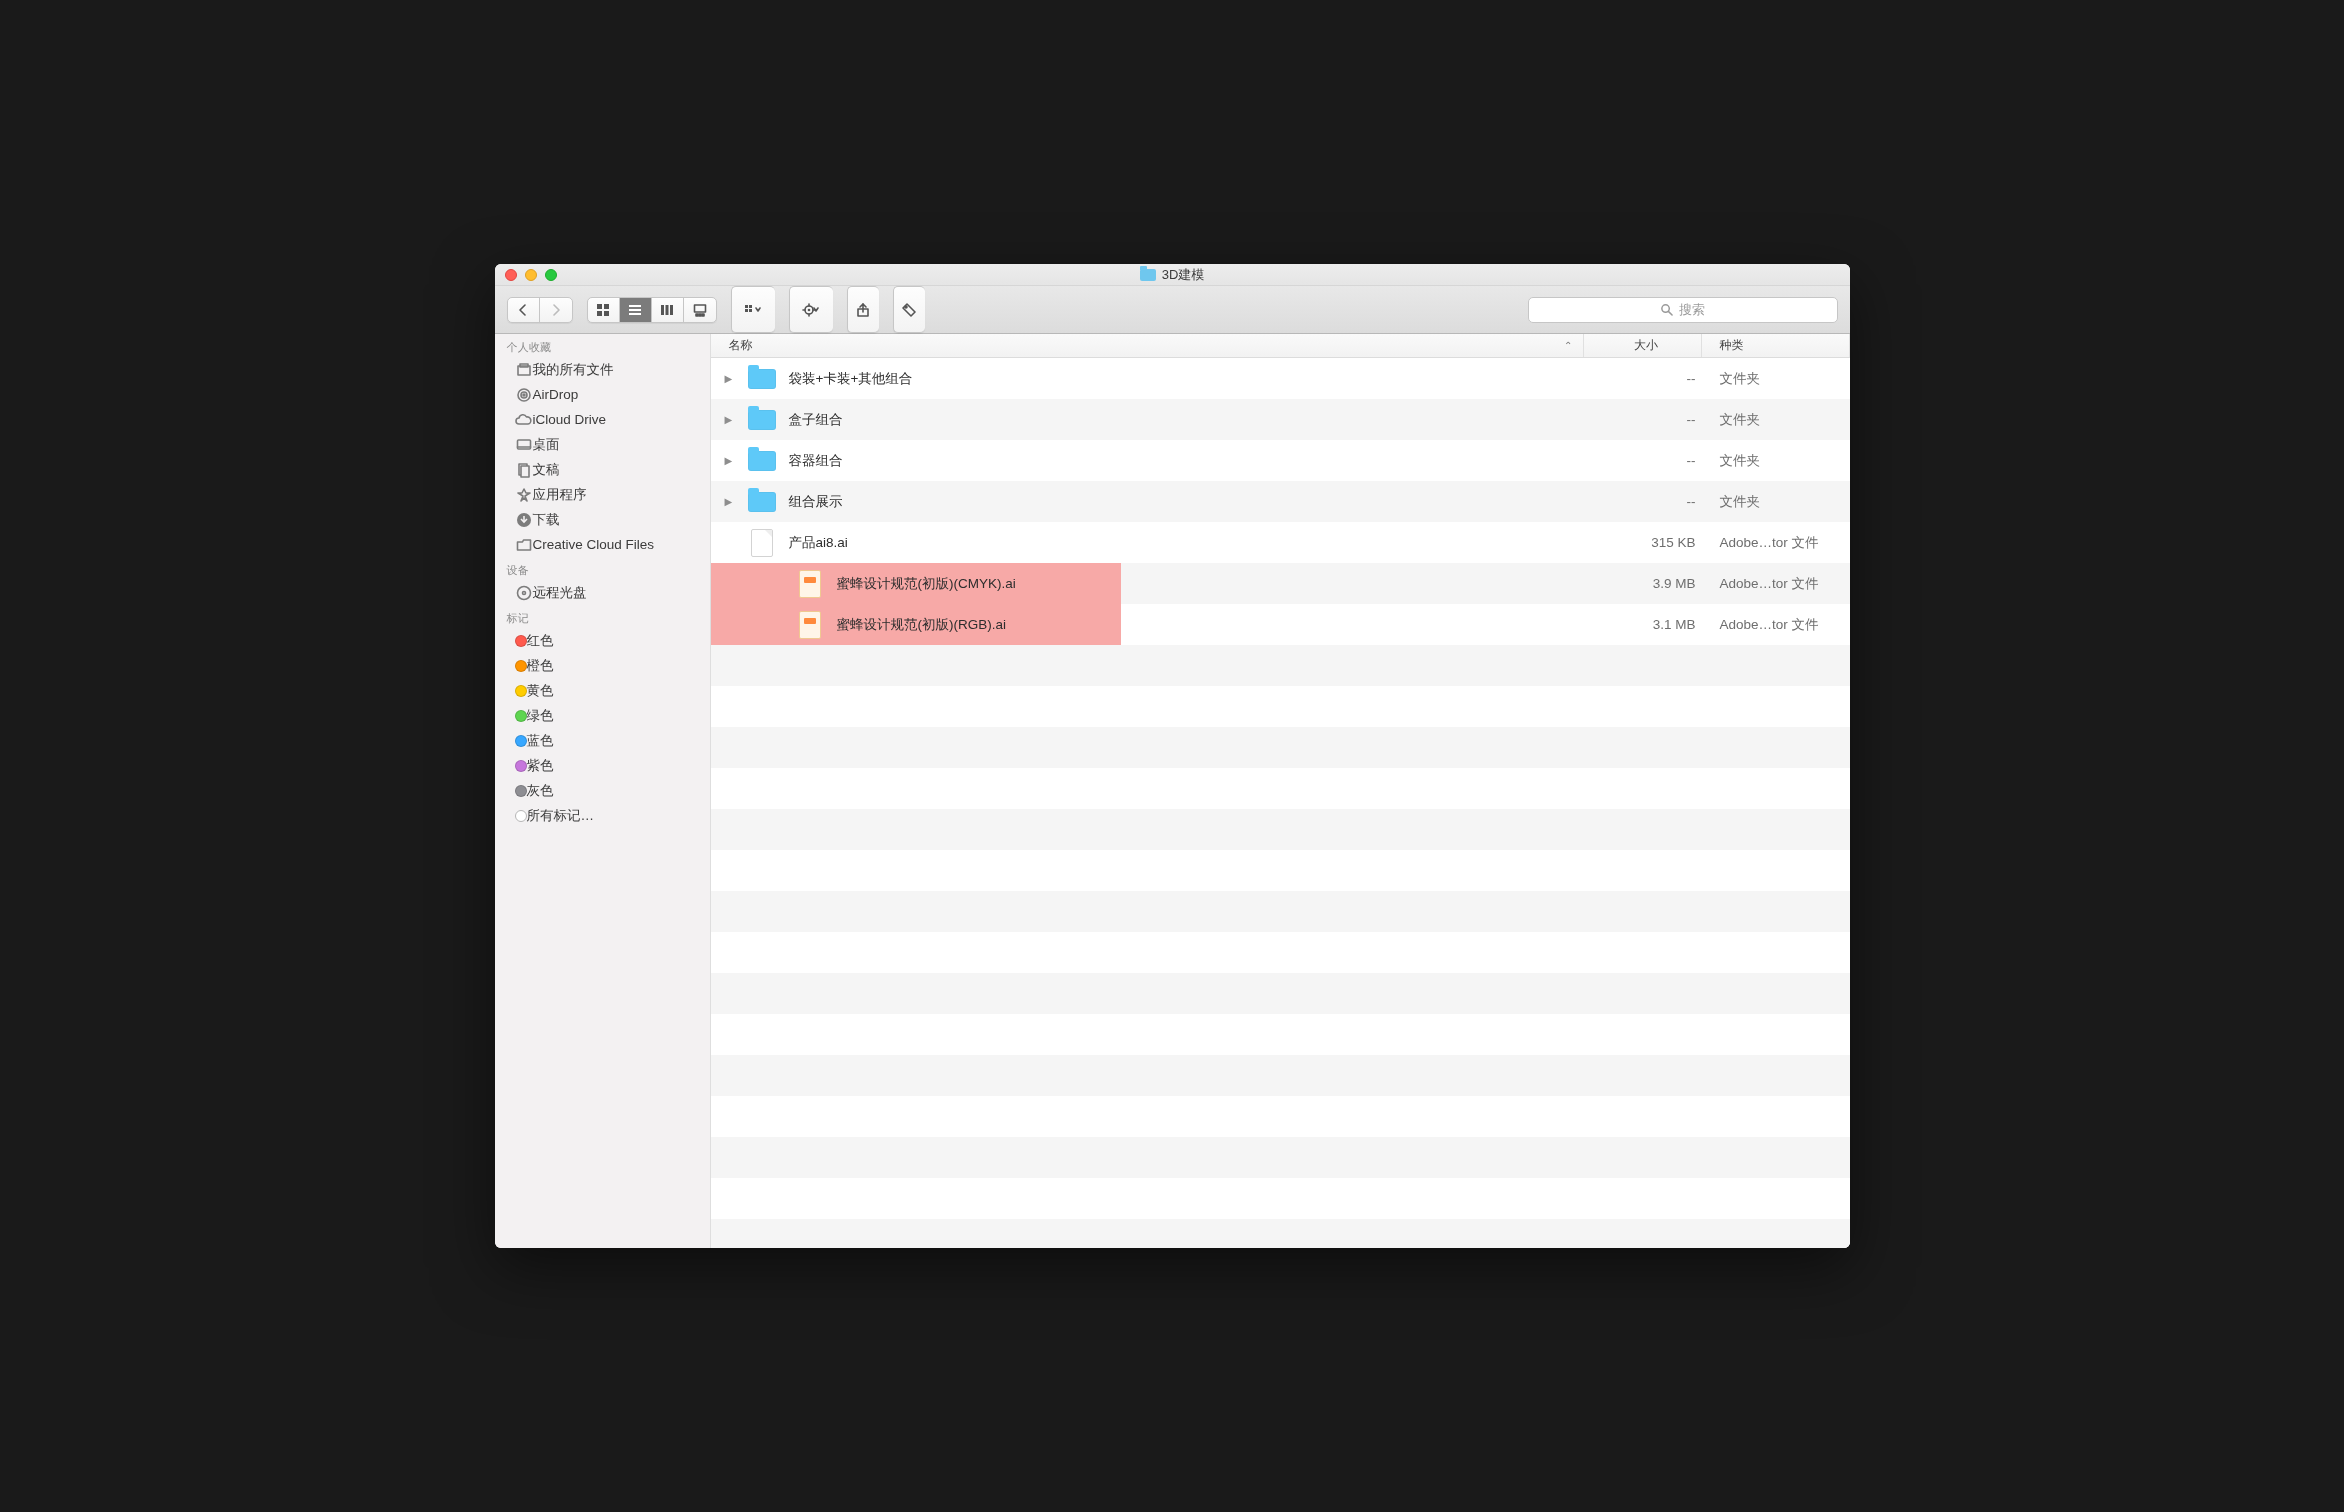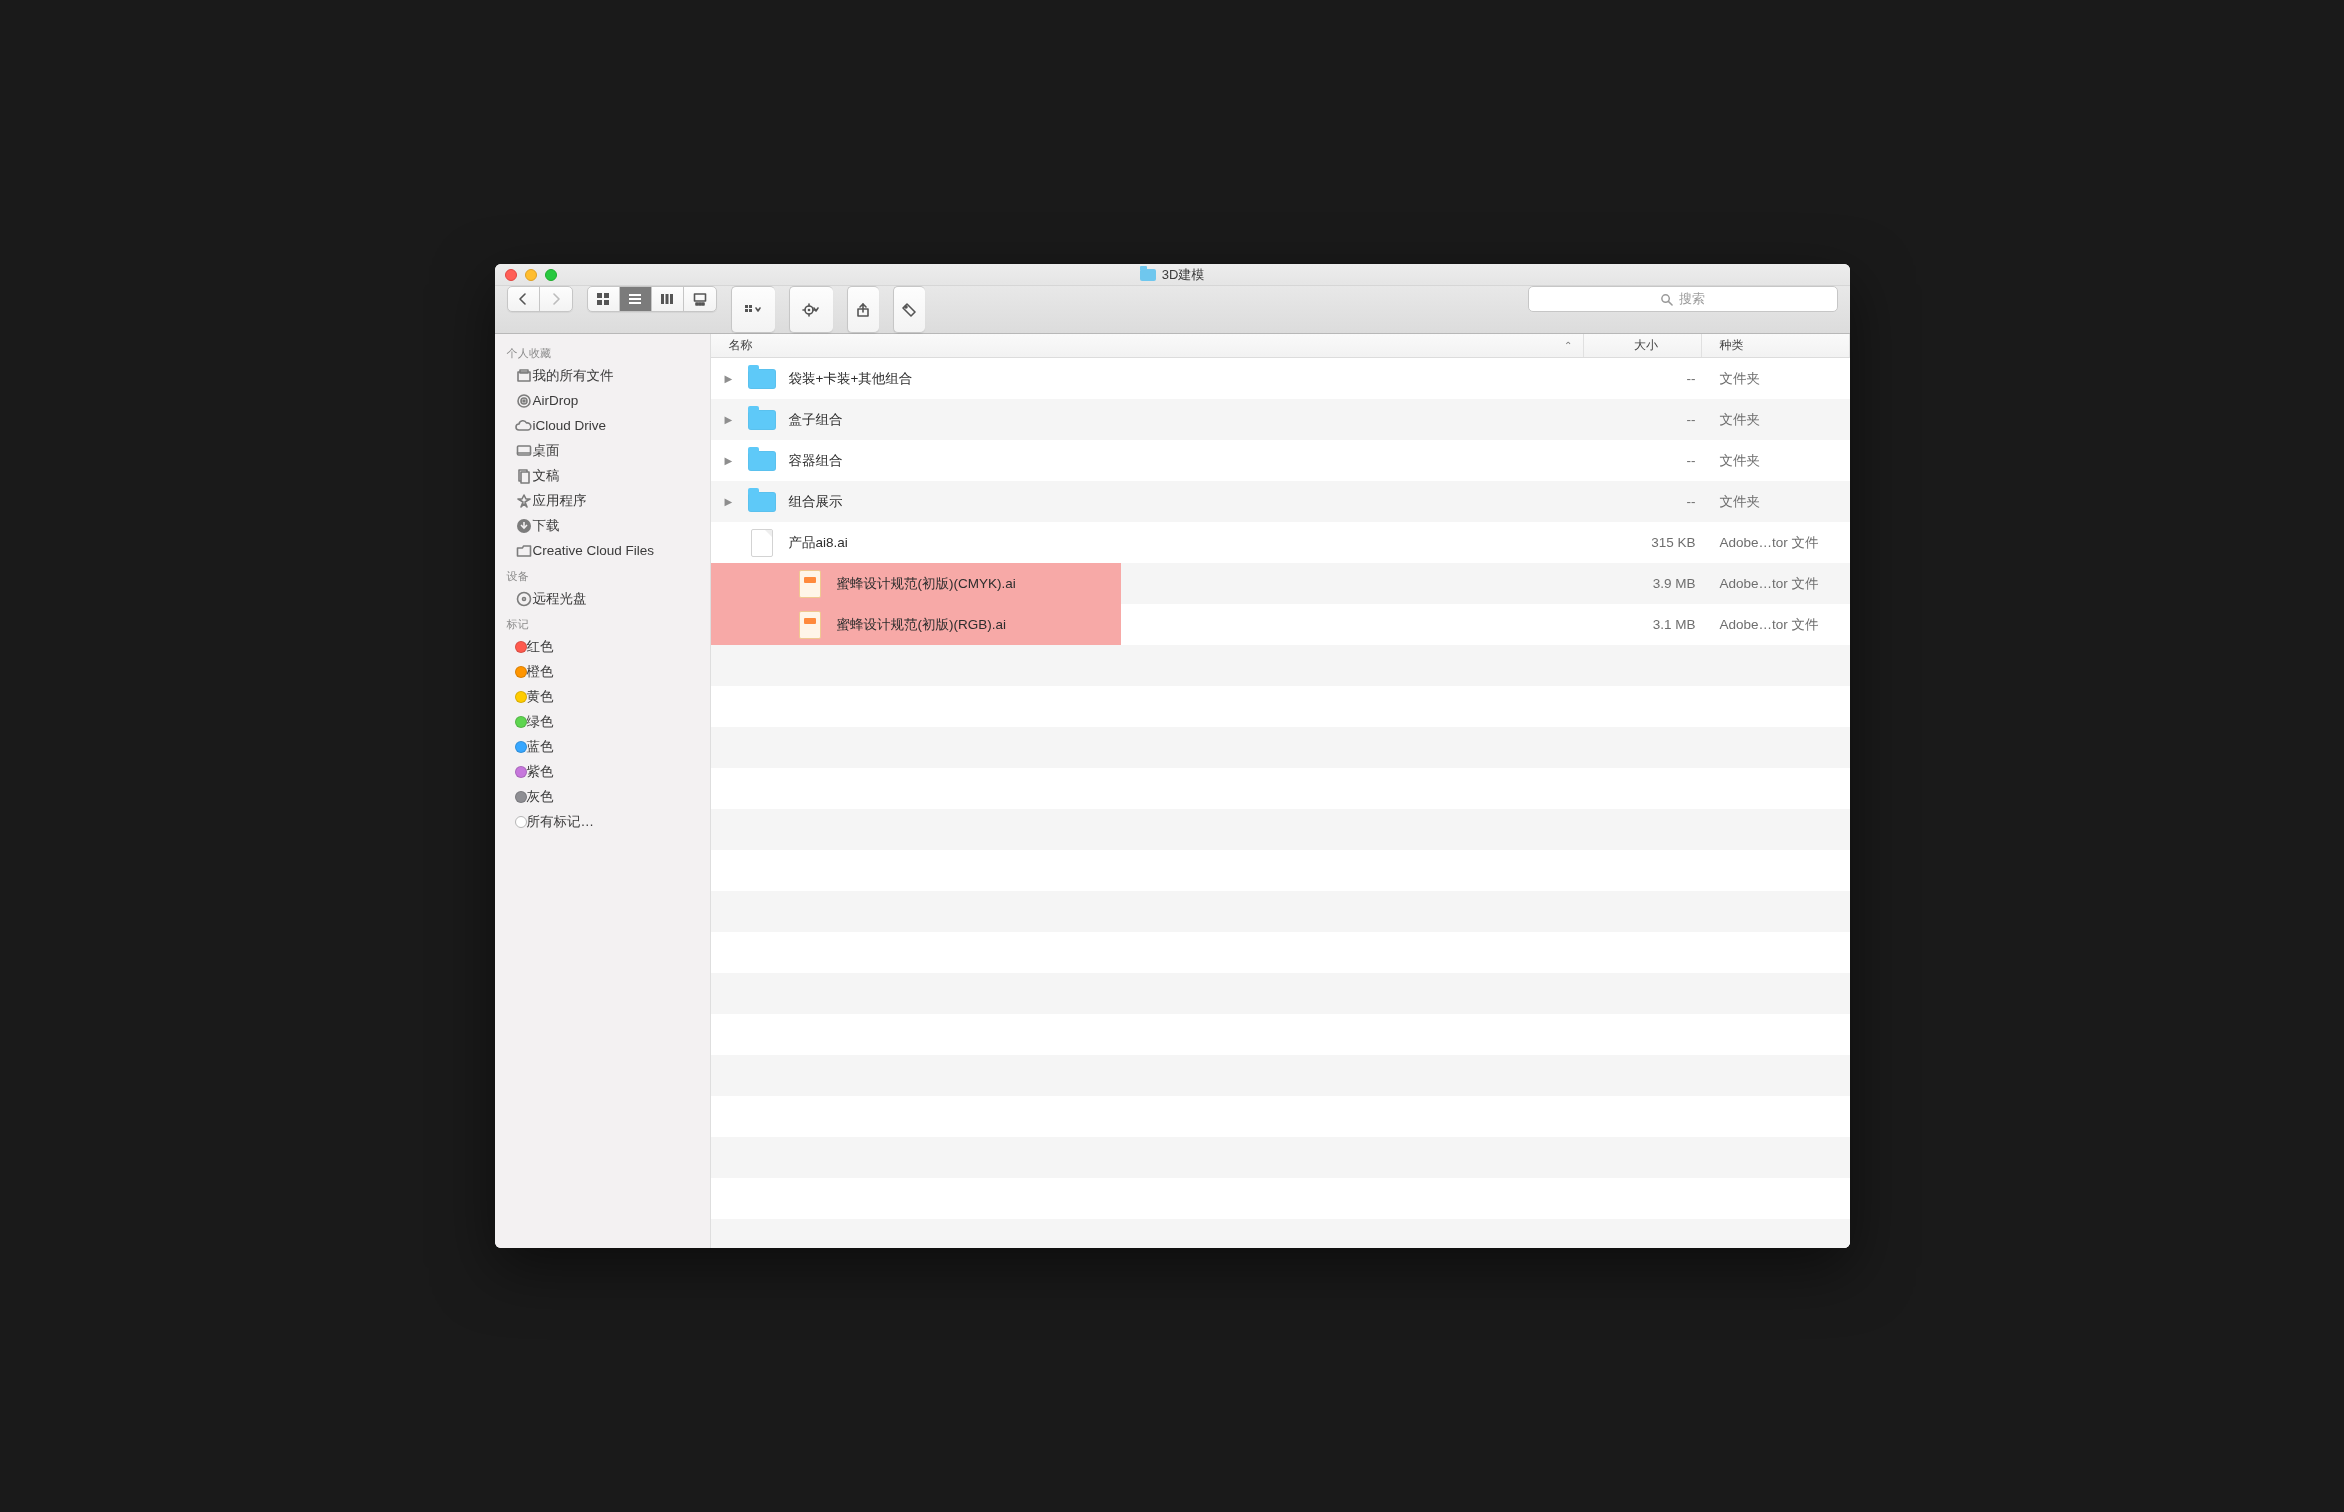--- a/index.html
+++ b/index.html
@@ -64,20 +64,21 @@
     content: ""; position: absolute; top: -3px; left: 0;
     width: 7px; height: 4px; background: #6fc7ee; border-radius: 1px 1px 0 0;
   }
 
   
   .toolbar {
     height: 48px;
     background: linear-gradient(#e8e8e8, #dcdcdc);
     border-bottom: 1px solid #b8b8b8;
     display: flex;
+    align-items: center;
     padding: 0 12px;
     gap: 14px;
   }
   .seg, .btn {
     display: flex;
     align-items: center;
     height: 26px;
     background: linear-gradient(#fdfdfd,#f3f3f3);
     border: 1px solid #c6c6c6;
     border-radius: 5px;
@@ -107,21 +108,20 @@
   
   .body {
     flex: 1;
     display: flex;
     min-height: 0;
   }
   .sidebar {
     width: 216px;
     background: #f3f1f2;
     border-right: 1px solid #dedede;
-    padding-top: 6px;
     overflow: hidden;
     font-size: 13.5px;
   }
   .side-heading {
     padding: 6px 12px 2px;
     font-size: 11px;
     color: #8a8a8a;
     letter-spacing: .2px;
   }
   .side-item {

